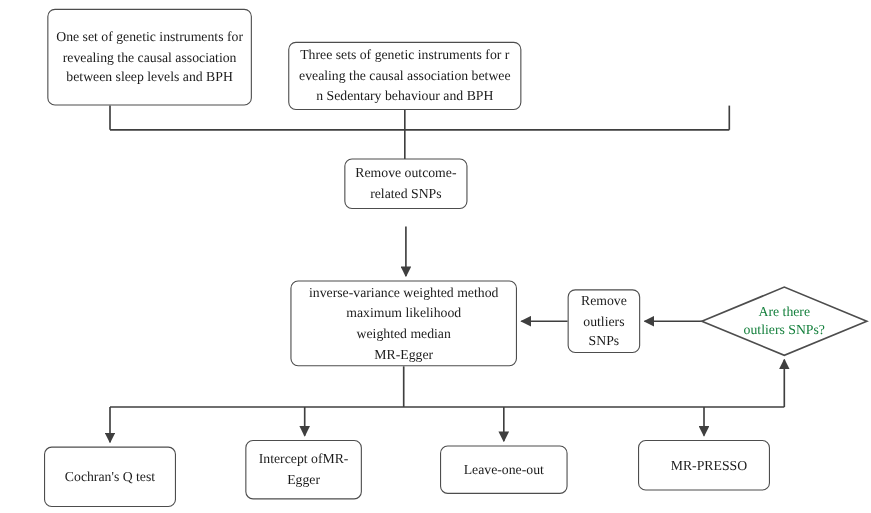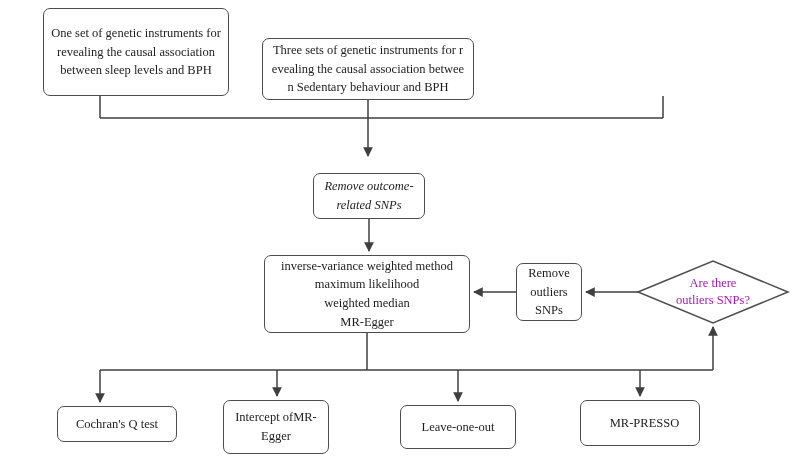--- a/index.html
+++ b/index.html
@@ -39,34 +39,34 @@
   }
 
   .diamond-label {
     position: absolute;
     z-index: 2;
     display: flex;
     align-items: center;
     justify-content: center;
     text-align: center;
     white-space: pre-line;
-    color: #a21caf;
+    color: #15803d;
     font-size: 12.5px;
     line-height: 1.4;
   }
 
   
   .n-sleep          { left: 8px;   top: 8px;   width: 186px; height: 88px; margin-left: 35px; }
   .n-sedentary      { left: 262px; top: 6px;   width: 212px; height: 62px; margin-top: 32px; }
   .n-exercise       { left: 540px; top: 8px;   width: 246px; height: 88px; }
-  .n-remove-outcome { left: 313px; top: 173px; width: 112px; height: 46px; font-style: italic; }
+  .n-remove-outcome { left: 313px; top: 144px; width: 112px; height: 46px; }
   .n-methods        { left: 264px; top: 255px; width: 206px; height: 78px; }
   .n-remove-outliers{ left: 516px; top: 263px; width: 66px;  height: 58px; }
   .n-diamond-label  { left: 638px; top: 261px; width: 150px; height: 62px; }
-  .n-cochran        { left: 40px;  top: 406px; width: 120px; height: 36px; margin-left: 17px; }
+  .n-cochran        { left: 40px;  top: 406px; width: 120px; height: 55px; }
   .n-intercept      { left: 223px; top: 400px; width: 106px; height: 54px; }
   .n-leave          { left: 400px; top: 405px; width: 116px; height: 44px; text-align: right; }
   .n-presso         { left: 580px; top: 400px; width: 120px; height: 46px; padding-left: 15px; }
 </style>
 </head>
 <body>
 
 <div class="canvas">
 
   <svg class="wires" viewBox="0 0 792 466" xmlns="http://www.w3.org/2000/svg">

